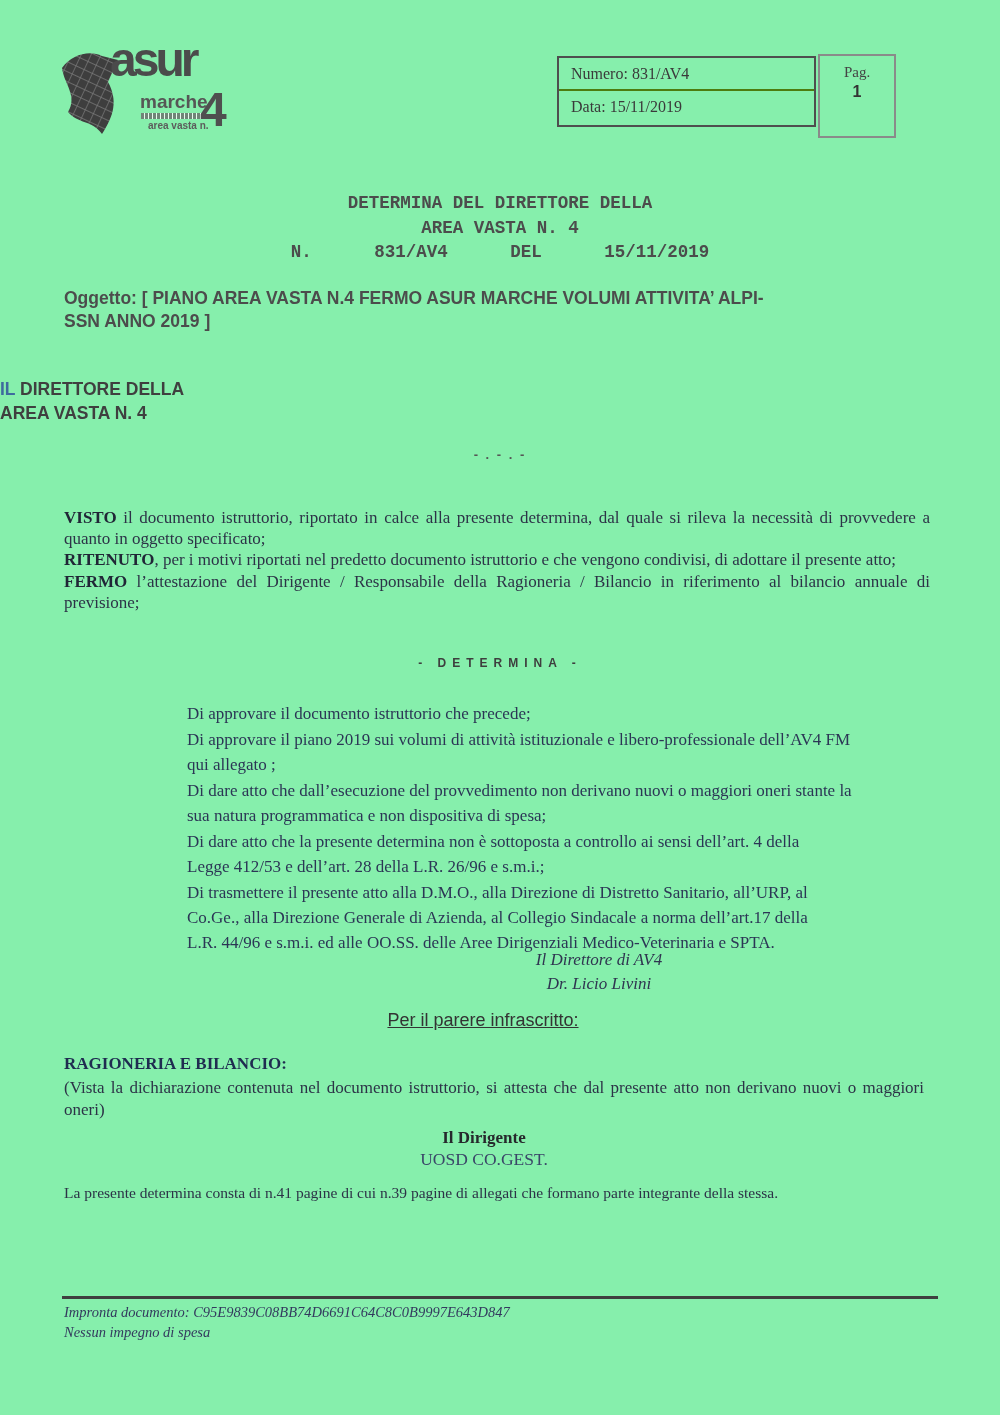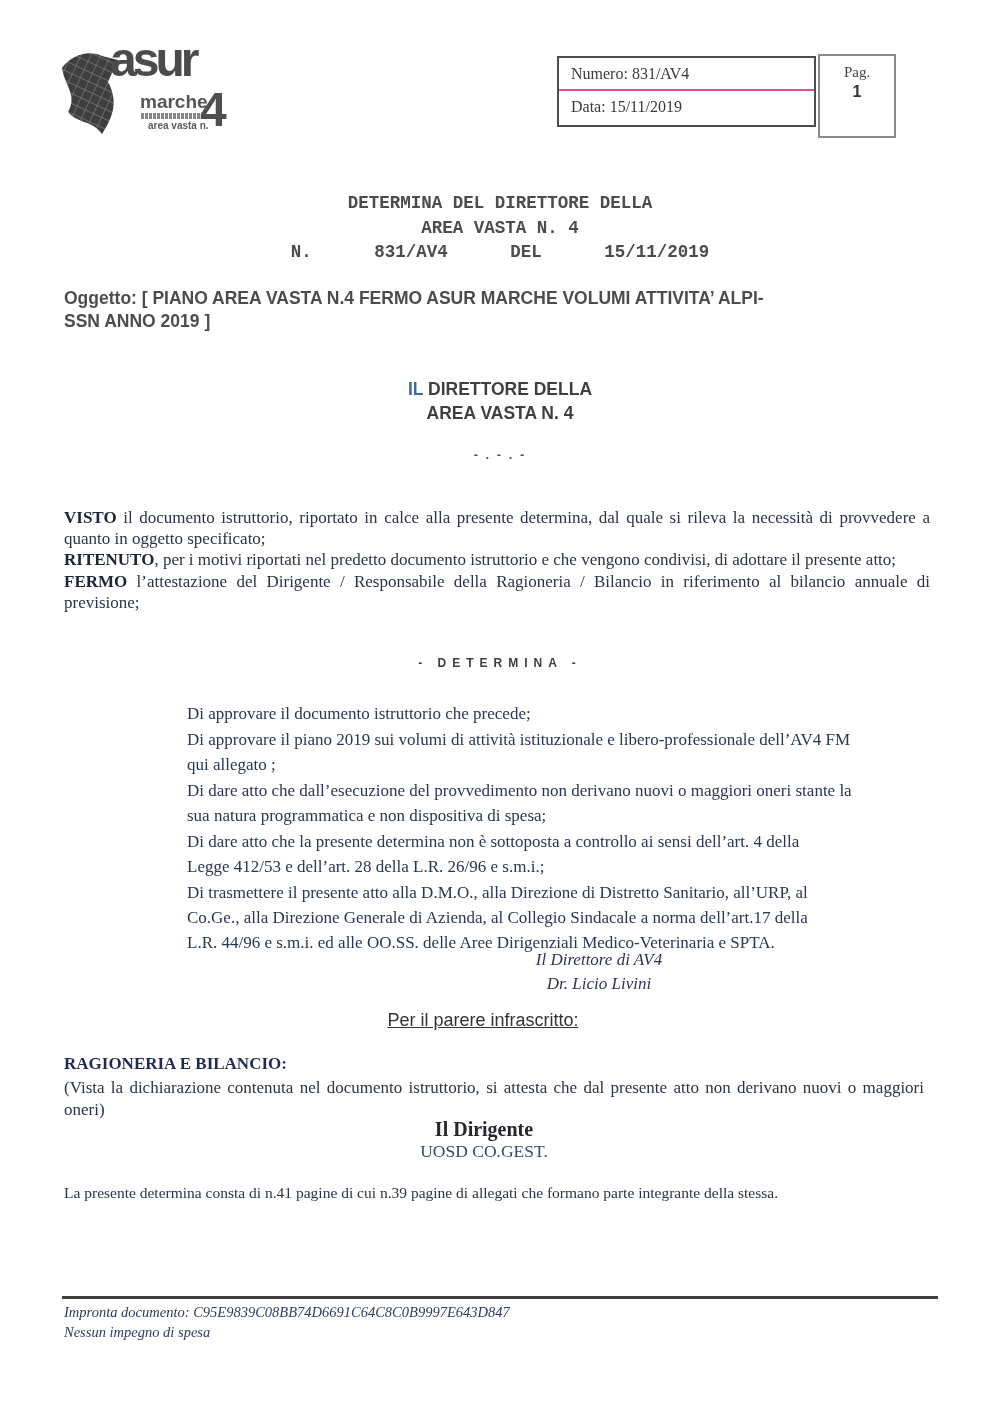--- a/index.html
+++ b/index.html
@@ -1,52 +1,52 @@
 <!DOCTYPE html>
 <html><head>
 <meta charset="utf-8">
 <style>
   html,body{margin:0;padding:0;background:#e8e8e8;}
   .page{
-    position:relative;width:1000px;height:1415px;background:#ffffff;
+    position:relative;width:1000px;height:1415px;background:#86efac;
     font-family:"Liberation Serif",serif;overflow:hidden;margin:0 auto;
   }
   .abs{position:absolute;}
 
   
   .logo{left:56px;top:44px;width:180px;height:100px;}
   .logo-flag{left:0;top:2px;}
   .logo-asur{left:54px;top:-8px;font-family:"Liberation Sans",sans-serif;
     font-weight:bold;font-size:48px;letter-spacing:-4px;color:#4b4b4b;line-height:1;}
   .logo-marche{left:84px;top:48px;font-family:"Liberation Sans",sans-serif;
     font-weight:bold;font-size:19px;color:#565656;line-height:1;}
   .logo-tinybar{left:85px;top:69px;width:60px;height:6px;
     background:repeating-linear-gradient(90deg,#6a6a6a 0 3px,#fff 3px 4px);opacity:.8;}
   .logo-area{left:92px;top:77px;font-family:"Liberation Sans",sans-serif;
     font-weight:bold;font-size:10px;color:#5c5c5c;line-height:1;}
   .logo-four{left:144px;top:42px;font-family:"Liberation Sans",sans-serif;
     font-weight:bold;font-size:48px;color:#4f4f4f;line-height:1;}
 
   .numero-box{left:557px;top:56px;width:255px;height:67px;border:2px solid #4e4e4e;}
   .numero-row{height:31px;line-height:31px;padding-left:12px;font-size:16px;color:#3a3a3a;}
-  .numero-row.first{border-bottom:2px solid #ec4899;}
+  .numero-row.first{border-bottom:2px solid #4d7c0f;}
   .pag-box{left:818px;top:54px;width:74px;height:80px;border:2px solid #8a8a8a;
     text-align:center;}
   .pag-label{font-size:15px;color:#444;margin-top:8px;}
   .pag-value{font-family:"Liberation Sans",sans-serif;font-weight:bold;
     font-size:16px;color:#333;margin-top:2px;}
 
   
   .title-block{left:0;top:191px;width:1000px;text-align:center;
     font-family:Liberation Mono, monospace;font-weight:bold;font-size:17.5px;
     color:#4c4c4c;line-height:24.5px;}
   .title-row3 span{display:inline-block;margin:0 26px;}
   .oggetto{left:64px;top:287px;width:860px;font-family:"Liberation Sans",sans-serif;
     font-weight:bold;font-size:17.5px;color:#4c4c4c;line-height:23px;}
-  .direttore{left:0;top:377px;width:1000px;text-align:center;
+  .direttore{left:0;top:377px;width:1000px;text-align:left;
     font-family:"Liberation Sans",sans-serif;font-weight:bold;font-size:17.5px;
     color:#3f3f3f;line-height:24px;}
   .il-blue{color:#3e6b9e;}
   .separator{left:0;top:447px;width:1000px;text-align:center;
     font-family:"Liberation Sans",sans-serif;font-weight:bold;font-size:13px;
     letter-spacing:2px;color:#555;}
 
   
   .premises{left:64px;top:507px;width:866px;font-size:17px;line-height:21.2px;
     text-align:justify;color:#2c3347;}
@@ -64,21 +64,21 @@
   .signature1{left:199px;top:948px;width:800px;text-align:center;font-style:italic;
     font-size:17px;line-height:24px;color:#2f3550;}
   .parere-heading{left:0;top:1010px;width:966px;text-align:center;
     font-family:"Liberation Sans",sans-serif;font-size:18px;color:#333;
     text-decoration:underline;}
   .ragioneria-heading{left:64px;top:1054px;font-weight:bold;font-size:17px;
     color:#1f2c50;}
   .ragioneria-body{left:64px;top:1077px;width:860px;font-size:17px;
     line-height:22px;text-align:justify;color:#2c3347;}
   .signature2{left:0;top:1119px;width:968px;text-align:center;line-height:21.5px;}
-  .sig2-role{font-weight:bold;font-size:20px;color:#26282c;}
+  .sig2-role{font-weight:bold;font-size:17px;color:#26282c;margin-top:8px;}
   .sig2-unit{font-size:17.5px;color:#3a4668;}
   .sig2-name{font-size:16.5px;color:#2f3550;}
   .consta{left:64px;top:1184px;width:880px;font-size:15.5px;color:#2c3347;}
 
   
   .footer-rule{left:62px;top:1296px;width:876px;height:3px;background:#3f3f3f;}
   .footer{left:64px;top:1303px;width:880px;font-style:italic;font-size:14.5px;
     line-height:19.5px;color:#333a5e;}
 </style>
 </head>

